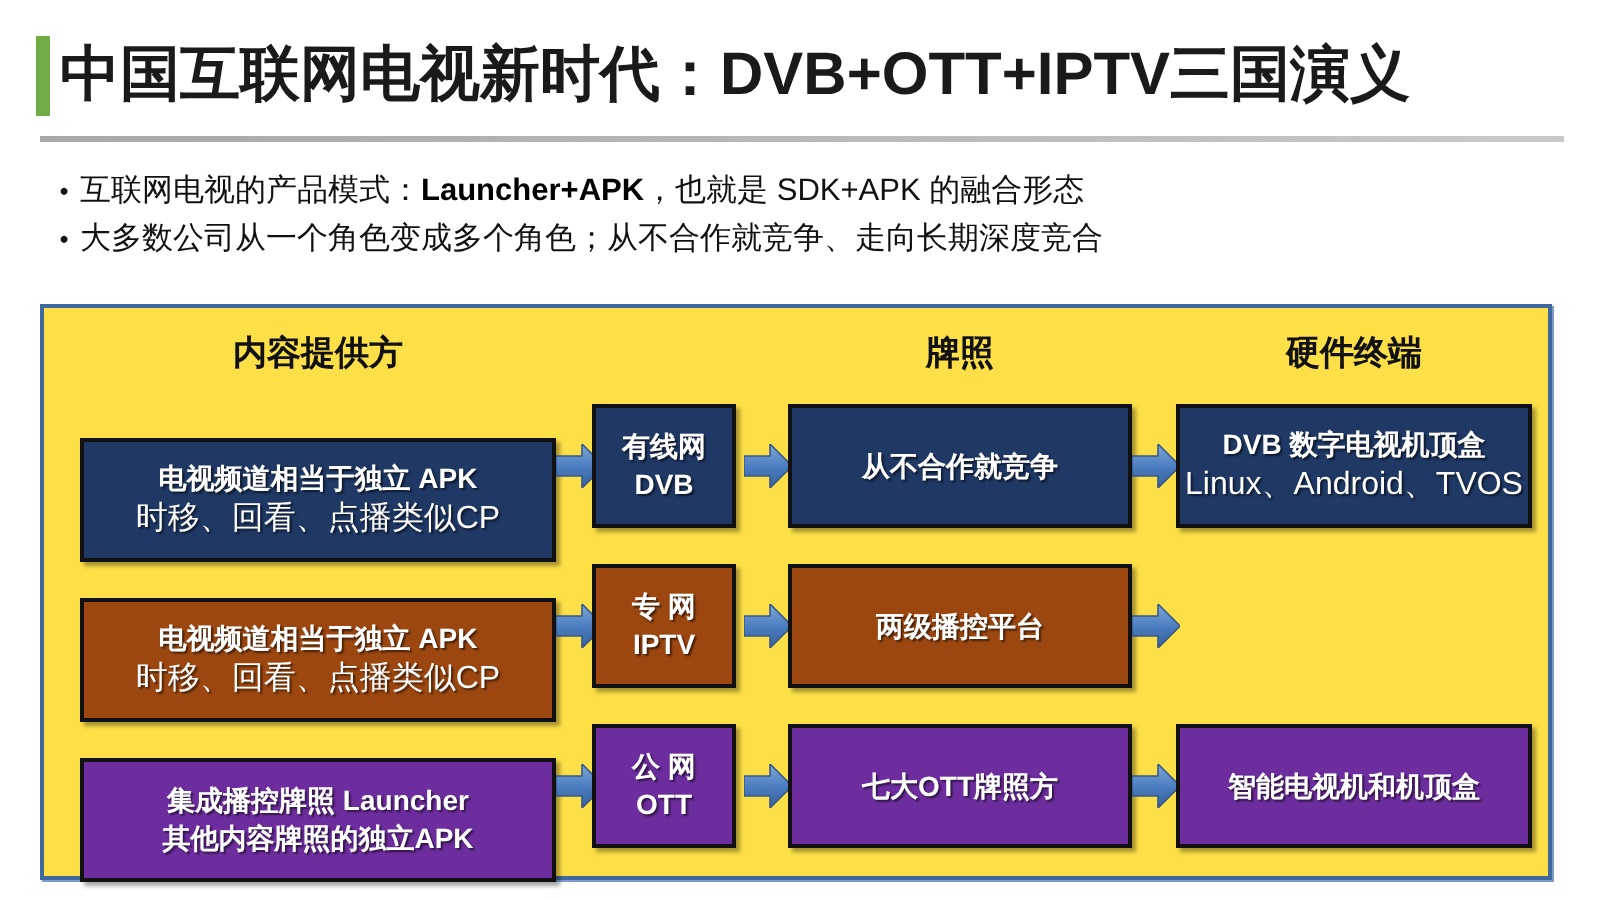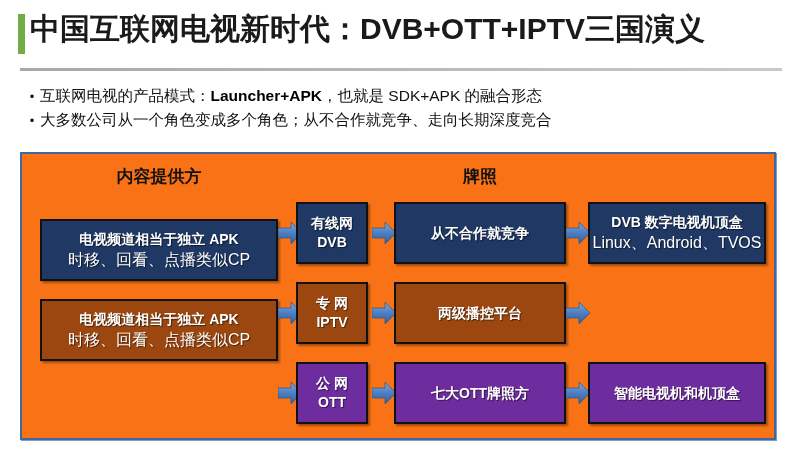--- a/index.html
+++ b/index.html
@@ -17,21 +17,21 @@
   }
 
   
   #slide-title-row {
     position: absolute;
     left: 0;
     top: 14px;
     width: 800px;
     height: 48px;
     display: flex;
-    align-items: flex-start;
+    align-items: center;
   }
   #title-accent-bar {
     width: 7px;
     height: 40px;
     background: #70AD47;
     margin-left: 18px;
     flex: 0 0 auto;
   }
   #slide-title {
     font-size: 30px;
@@ -79,21 +79,21 @@
     font-weight: bold;
   }
 
   
   #diagram-panel {
     position: absolute;
     left: 20px;
     top: 152px;
     width: 756px;
     height: 288px;
-    background: #f97316;
+    background: #fde047;
     border: 2px solid #41689E;
     box-sizing: border-box;
     box-shadow: 1px 1px 0 #7f9cc4;
   }
 
   
   #column-headers {
     position: absolute;
     left: 0;
     top: 10px;
@@ -196,20 +196,21 @@
     <span>大多数公司从一个角色变成多个角色；从不合作就竞争、走向长期深度竞合</span>
   </div>
 
 </div>
 
 <div id="diagram-panel">
 
   <div id="column-headers">
     <div class="col-header" style="left:18px;  width:238px;">内容提供方</div>
     <div class="col-header" style="left:372px; width:172px;">牌照</div>
+    <div class="col-header" style="left:566px; width:178px;">硬件终端</div>
   </div>
 
   <div class="diagram-row" id="row-dvb">
     <div class="node col-1">
       <span class="line1">电视频道相当于独立 APK</span>
       <span class="line2">时移、回看、点播类似CP</span>
     </div>
     <div class="arrow arr-1">
       <svg width="24" height="22" viewBox="0 0 24 22">
         <defs>
@@ -268,20 +269,24 @@
       <span class="line1">两级播控平台</span>
     </div>
     <div class="arrow arr-3">
       <svg width="24" height="22" viewBox="0 0 24 22">
         <polygon points="0,6 13,6 13,0 24,11 13,22 13,16 0,16" fill="url(#ag1)" stroke="#35598C" stroke-width="0.8"></polygon>
       </svg>
     </div>
   </div>
 
   <div class="diagram-row" id="row-ott">
+    <div class="node col-1">
+      <span class="line1">集成播控牌照  Launcher</span>
+      <span class="line1">其他内容牌照的独立APK</span>
+    </div>
     <div class="arrow arr-1">
       <svg width="24" height="22" viewBox="0 0 24 22">
         <polygon points="0,6 13,6 13,0 24,11 13,22 13,16 0,16" fill="url(#ag1)" stroke="#35598C" stroke-width="0.8"></polygon>
       </svg>
     </div>
     <div class="node col-2">
       <span class="line1">公 网</span>
       <span class="line1">OTT</span>
     </div>
     <div class="arrow arr-2">

